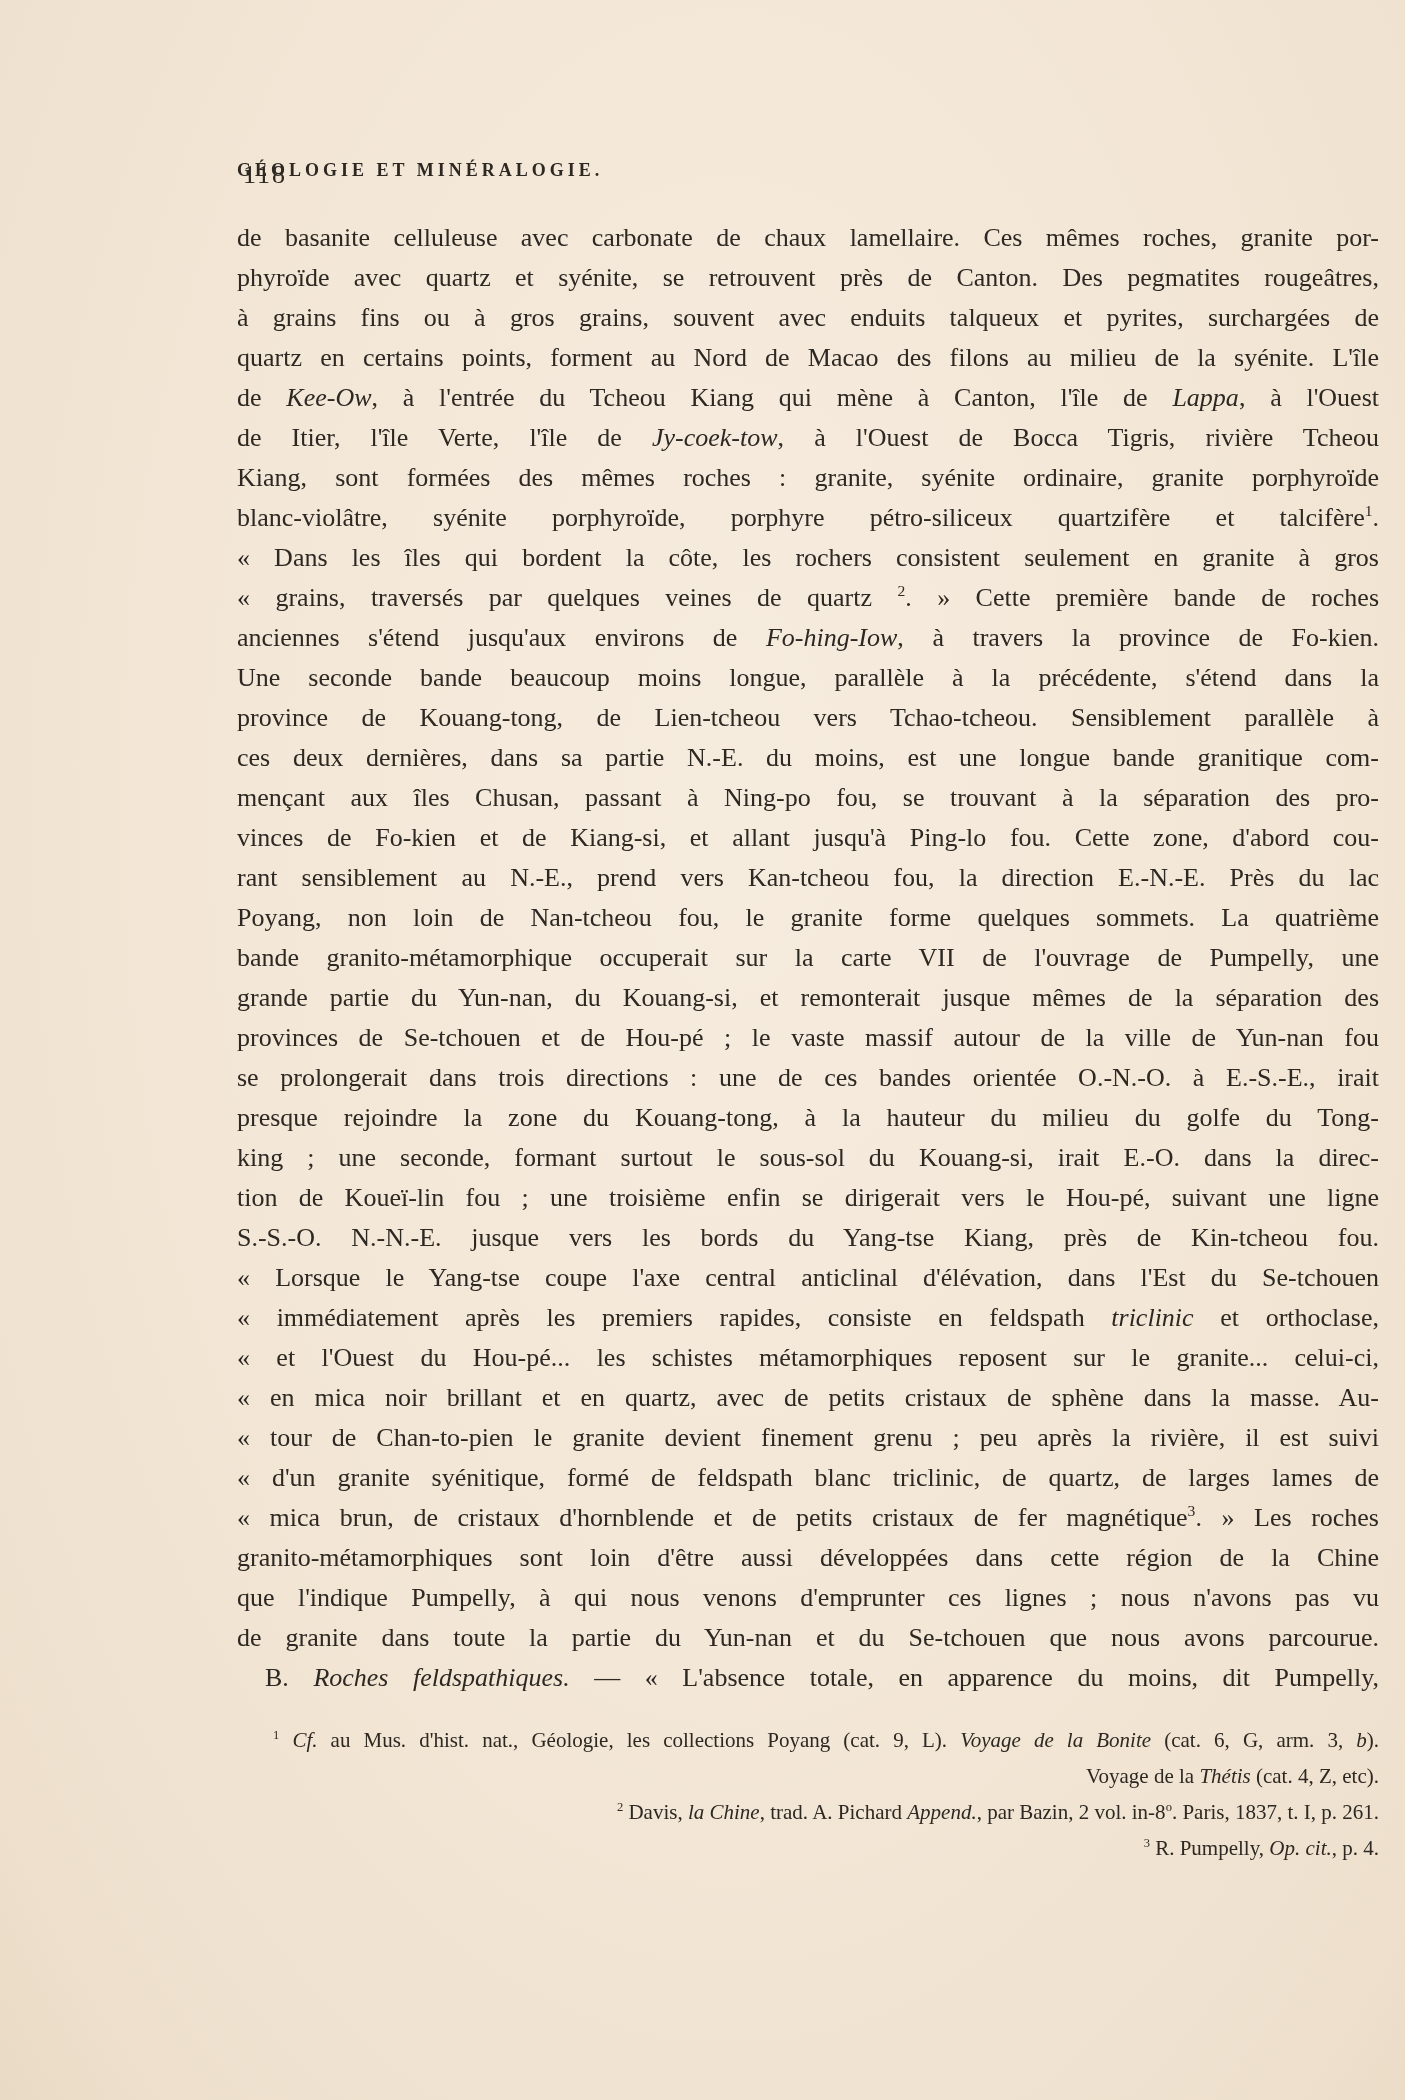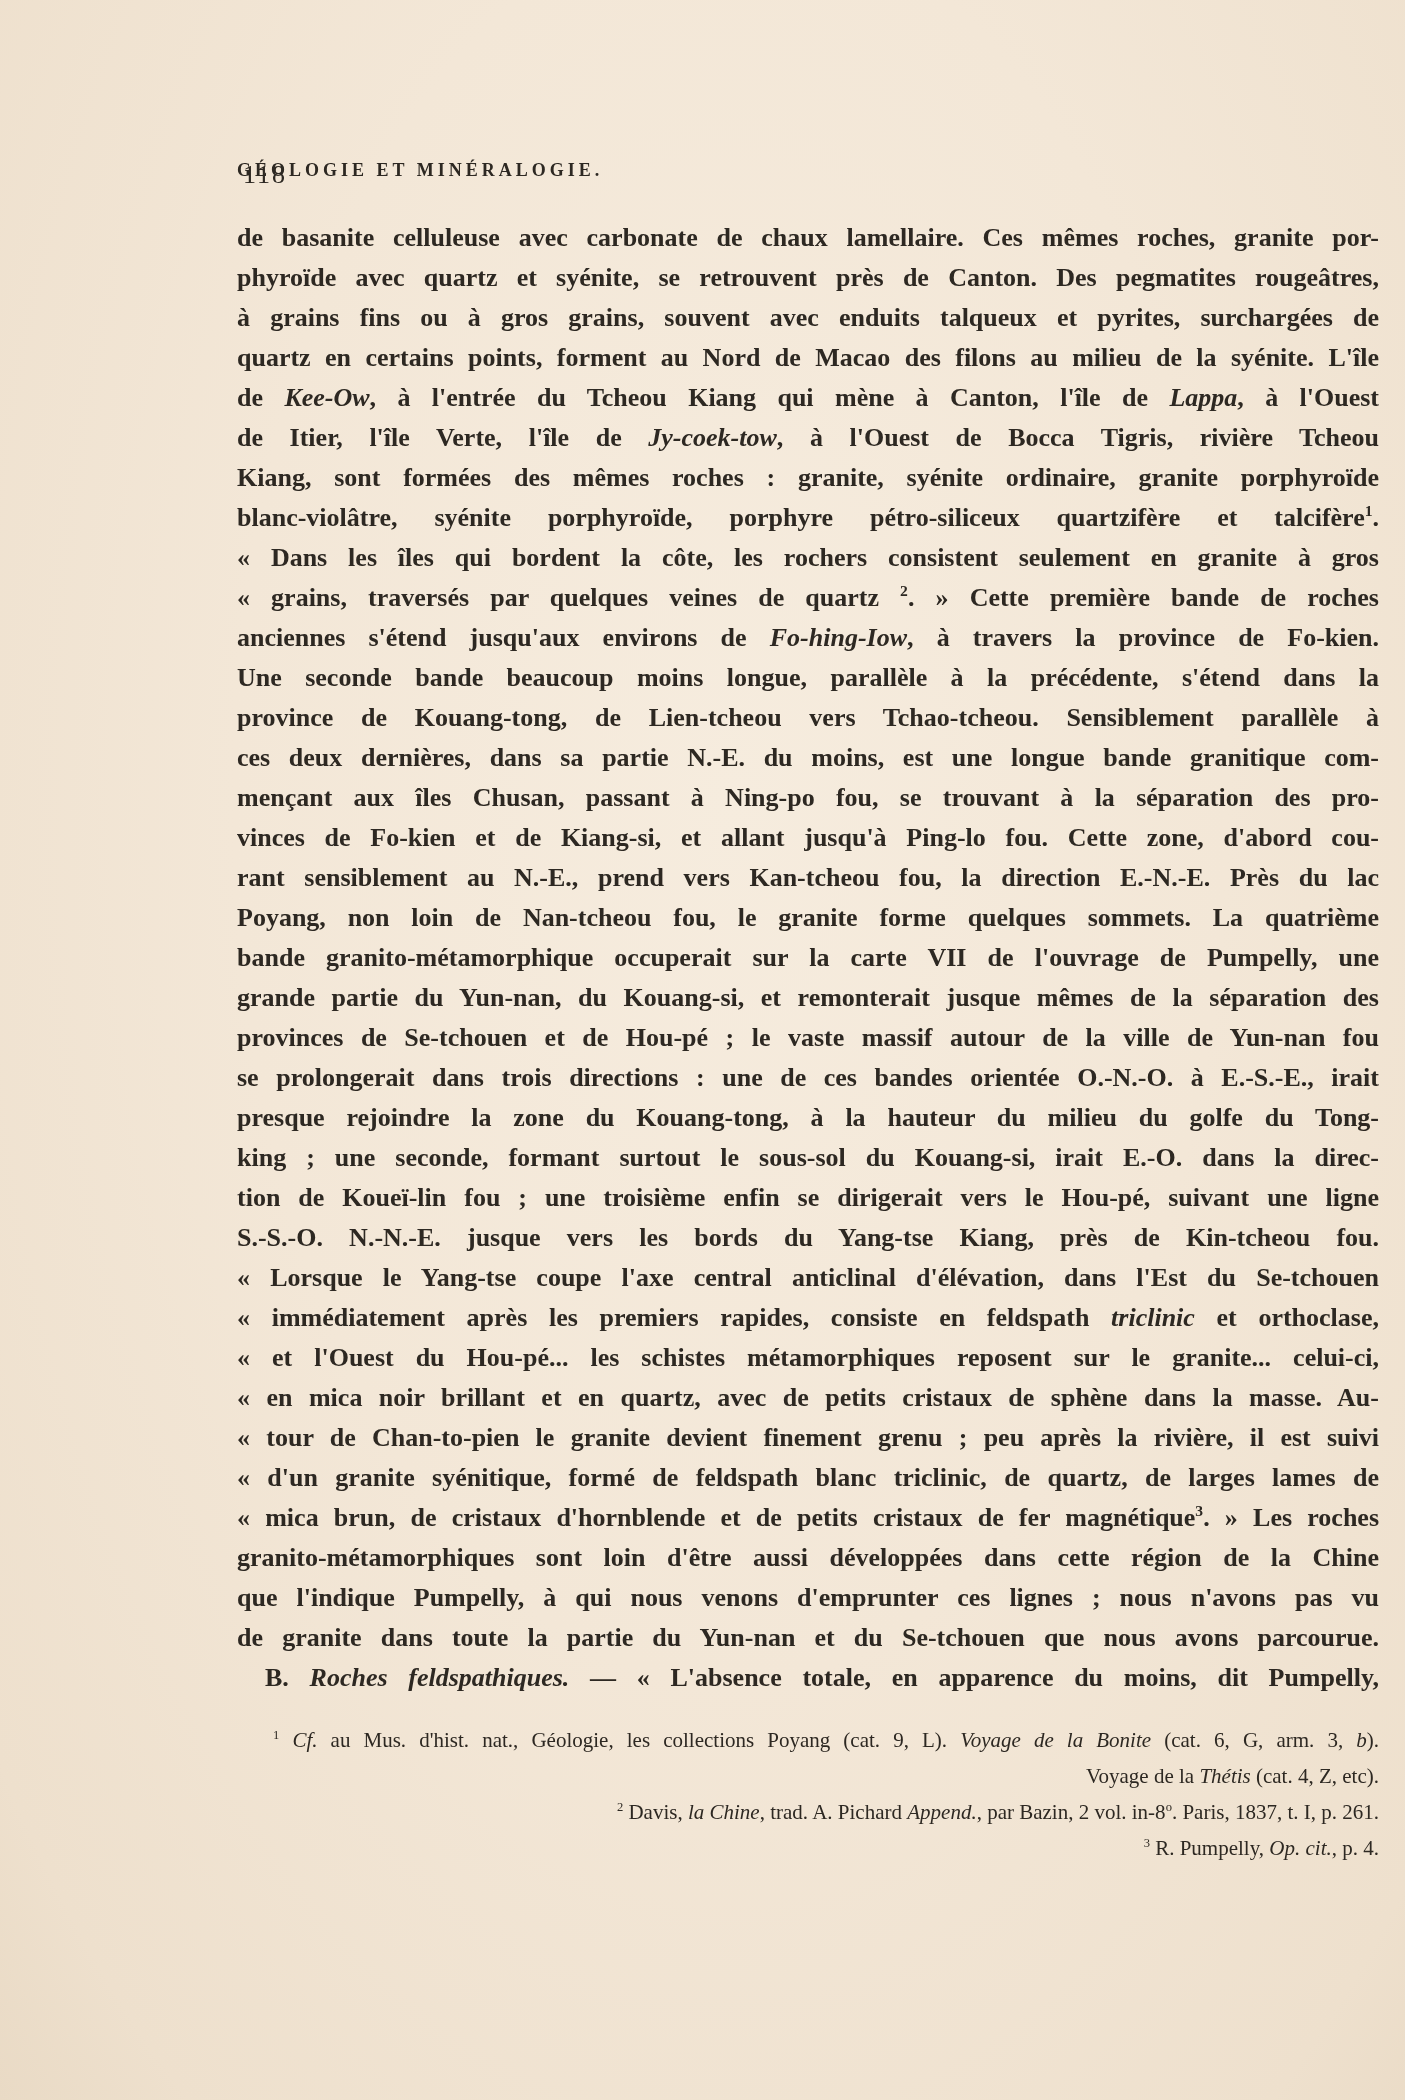--- a/index.html
+++ b/index.html
@@ -16,21 +16,21 @@
   .hdr { position:relative; height:36px; }
   .pagenum {
     position:absolute; left:6px; top:2px;
     font-size:26px; letter-spacing:2px;
   }
   .title {
     position:absolute; left:0; right:0; top:2px;
     font-size:18px; letter-spacing:4px;
     font-weight:bold;
   }
-  .bodytext { margin-top:24px;font-weight:bold; }
+  .bodytext { margin-top:24px; }
   .bline {
     font-size:26px; line-height:40px; height:40px; overflow:hidden;
     text-align:left; word-spacing:1px;
   }
   .fnotes { margin-top:24px; }
   .fline {
     font-size:21px; line-height:36px; height:36px; overflow:hidden;
     text-align:right;
   }
   .just { text-align:justify; text-align-last:justify; }

